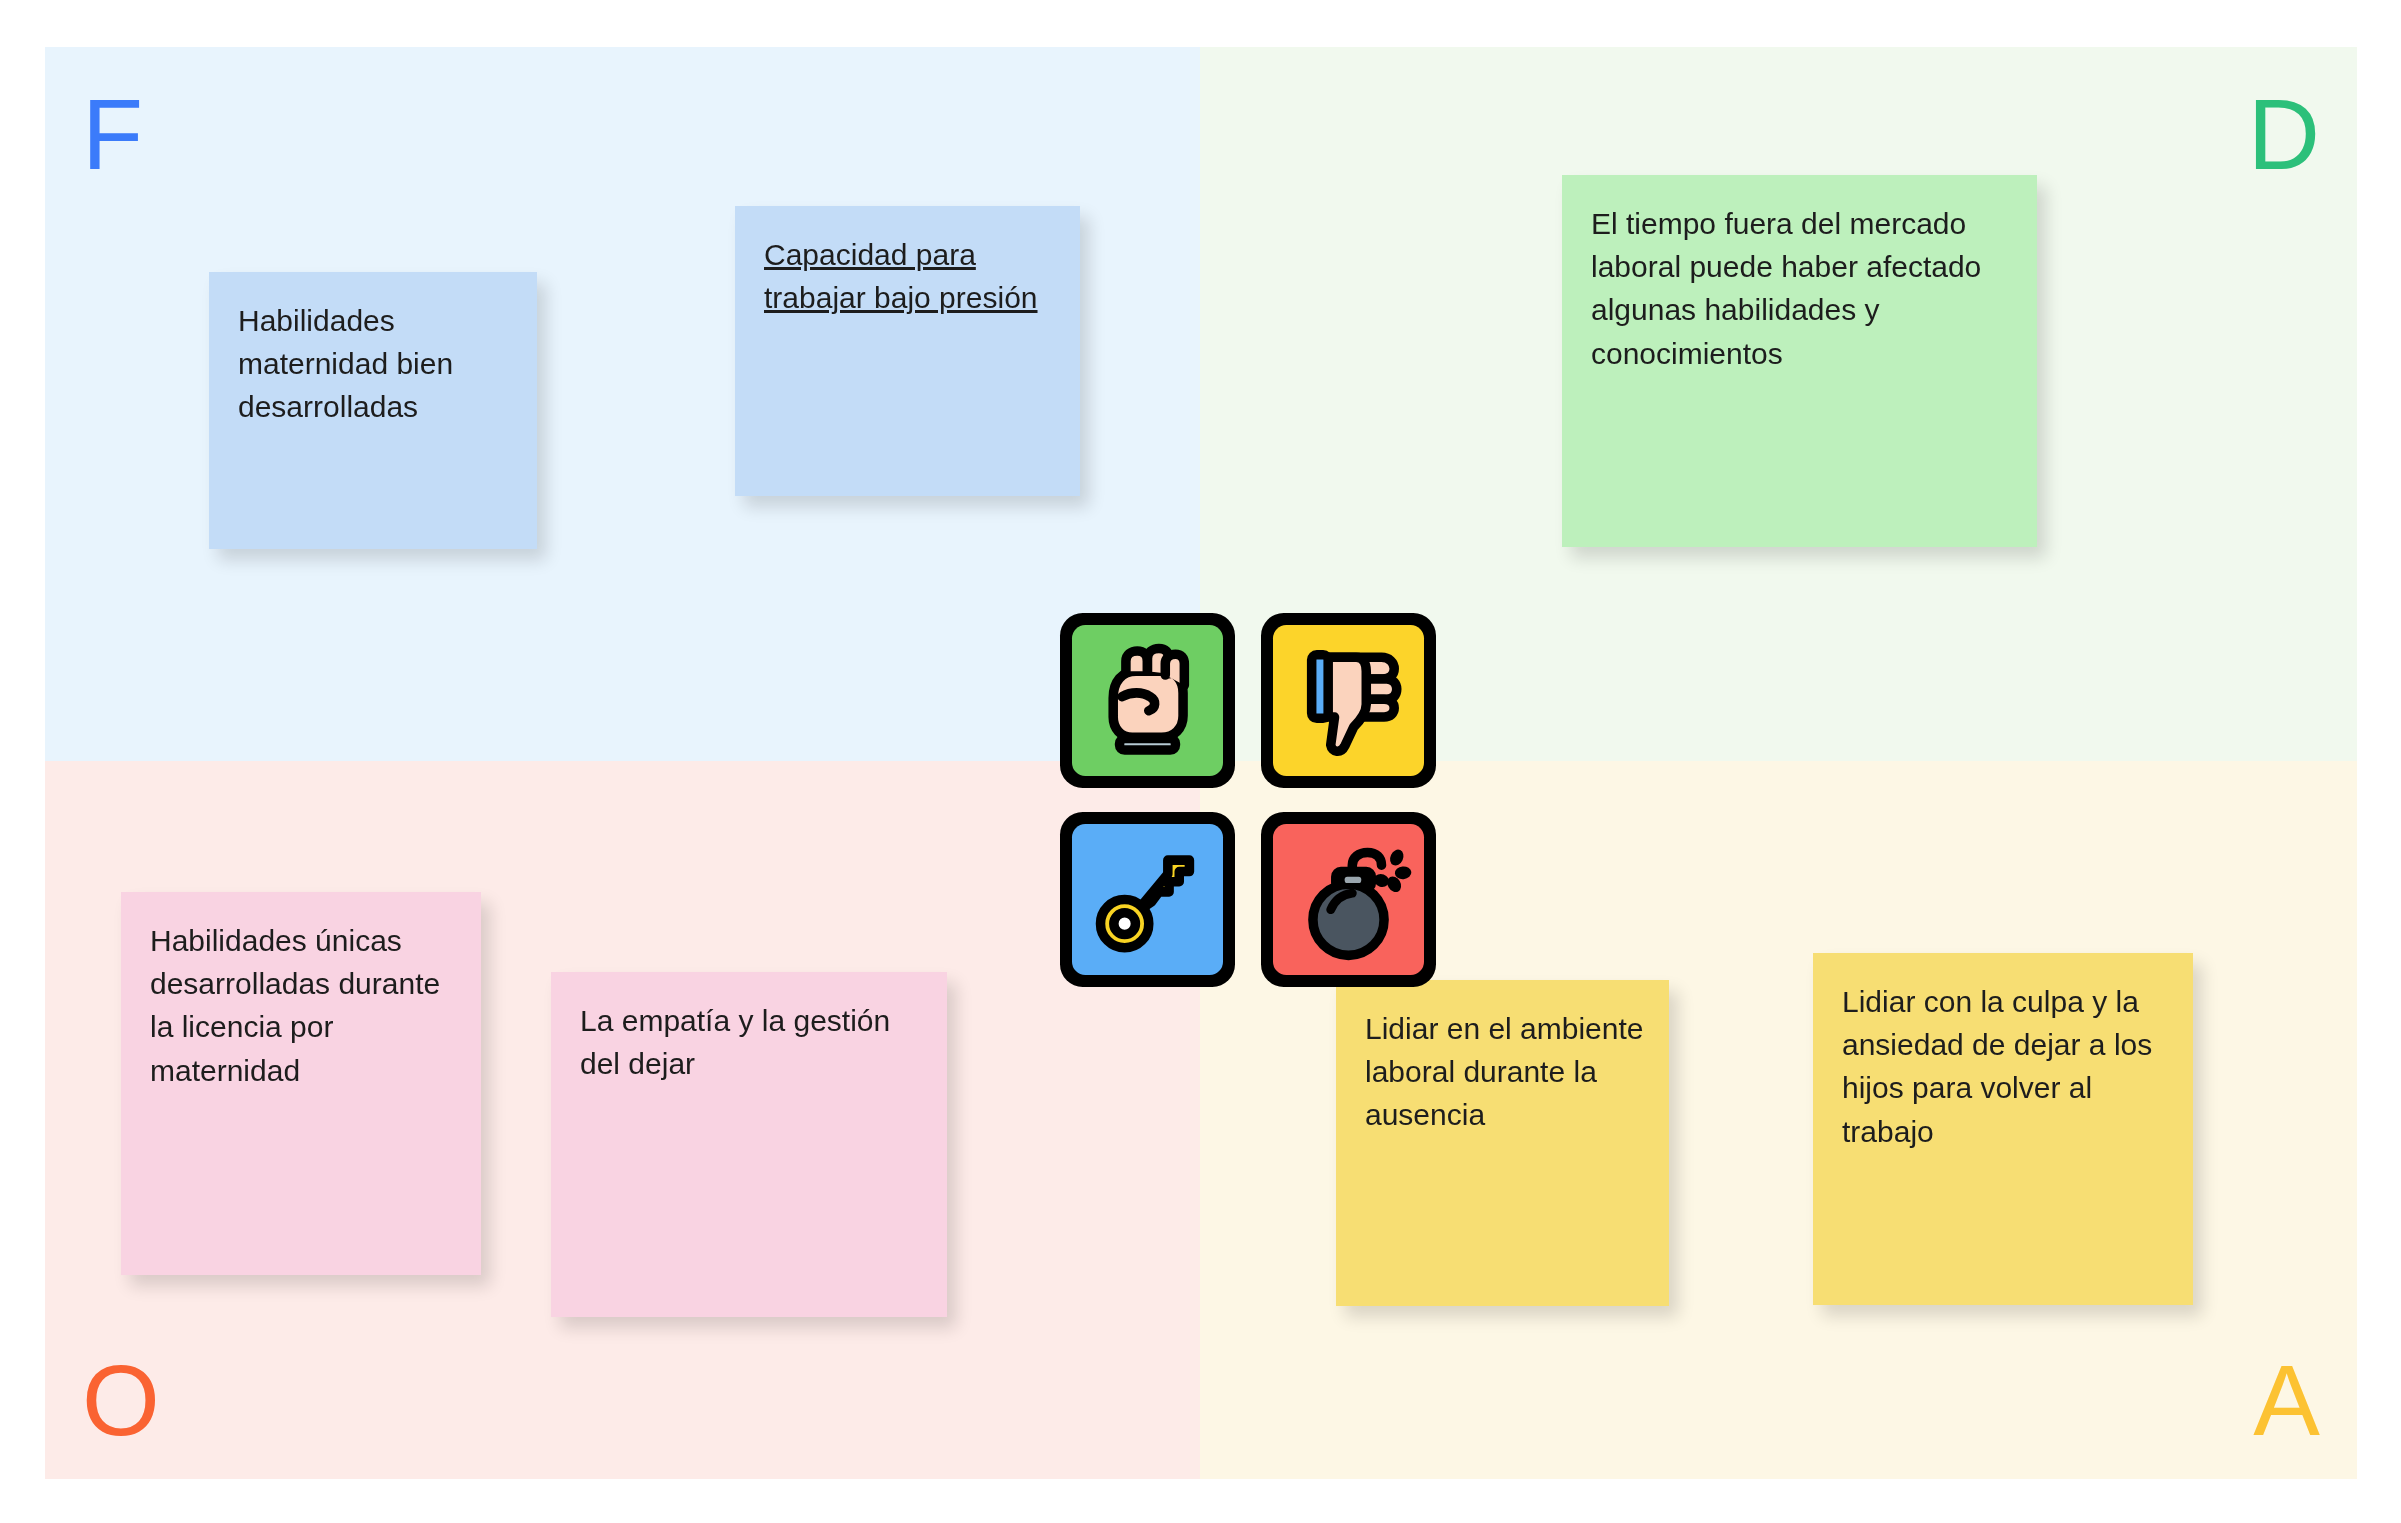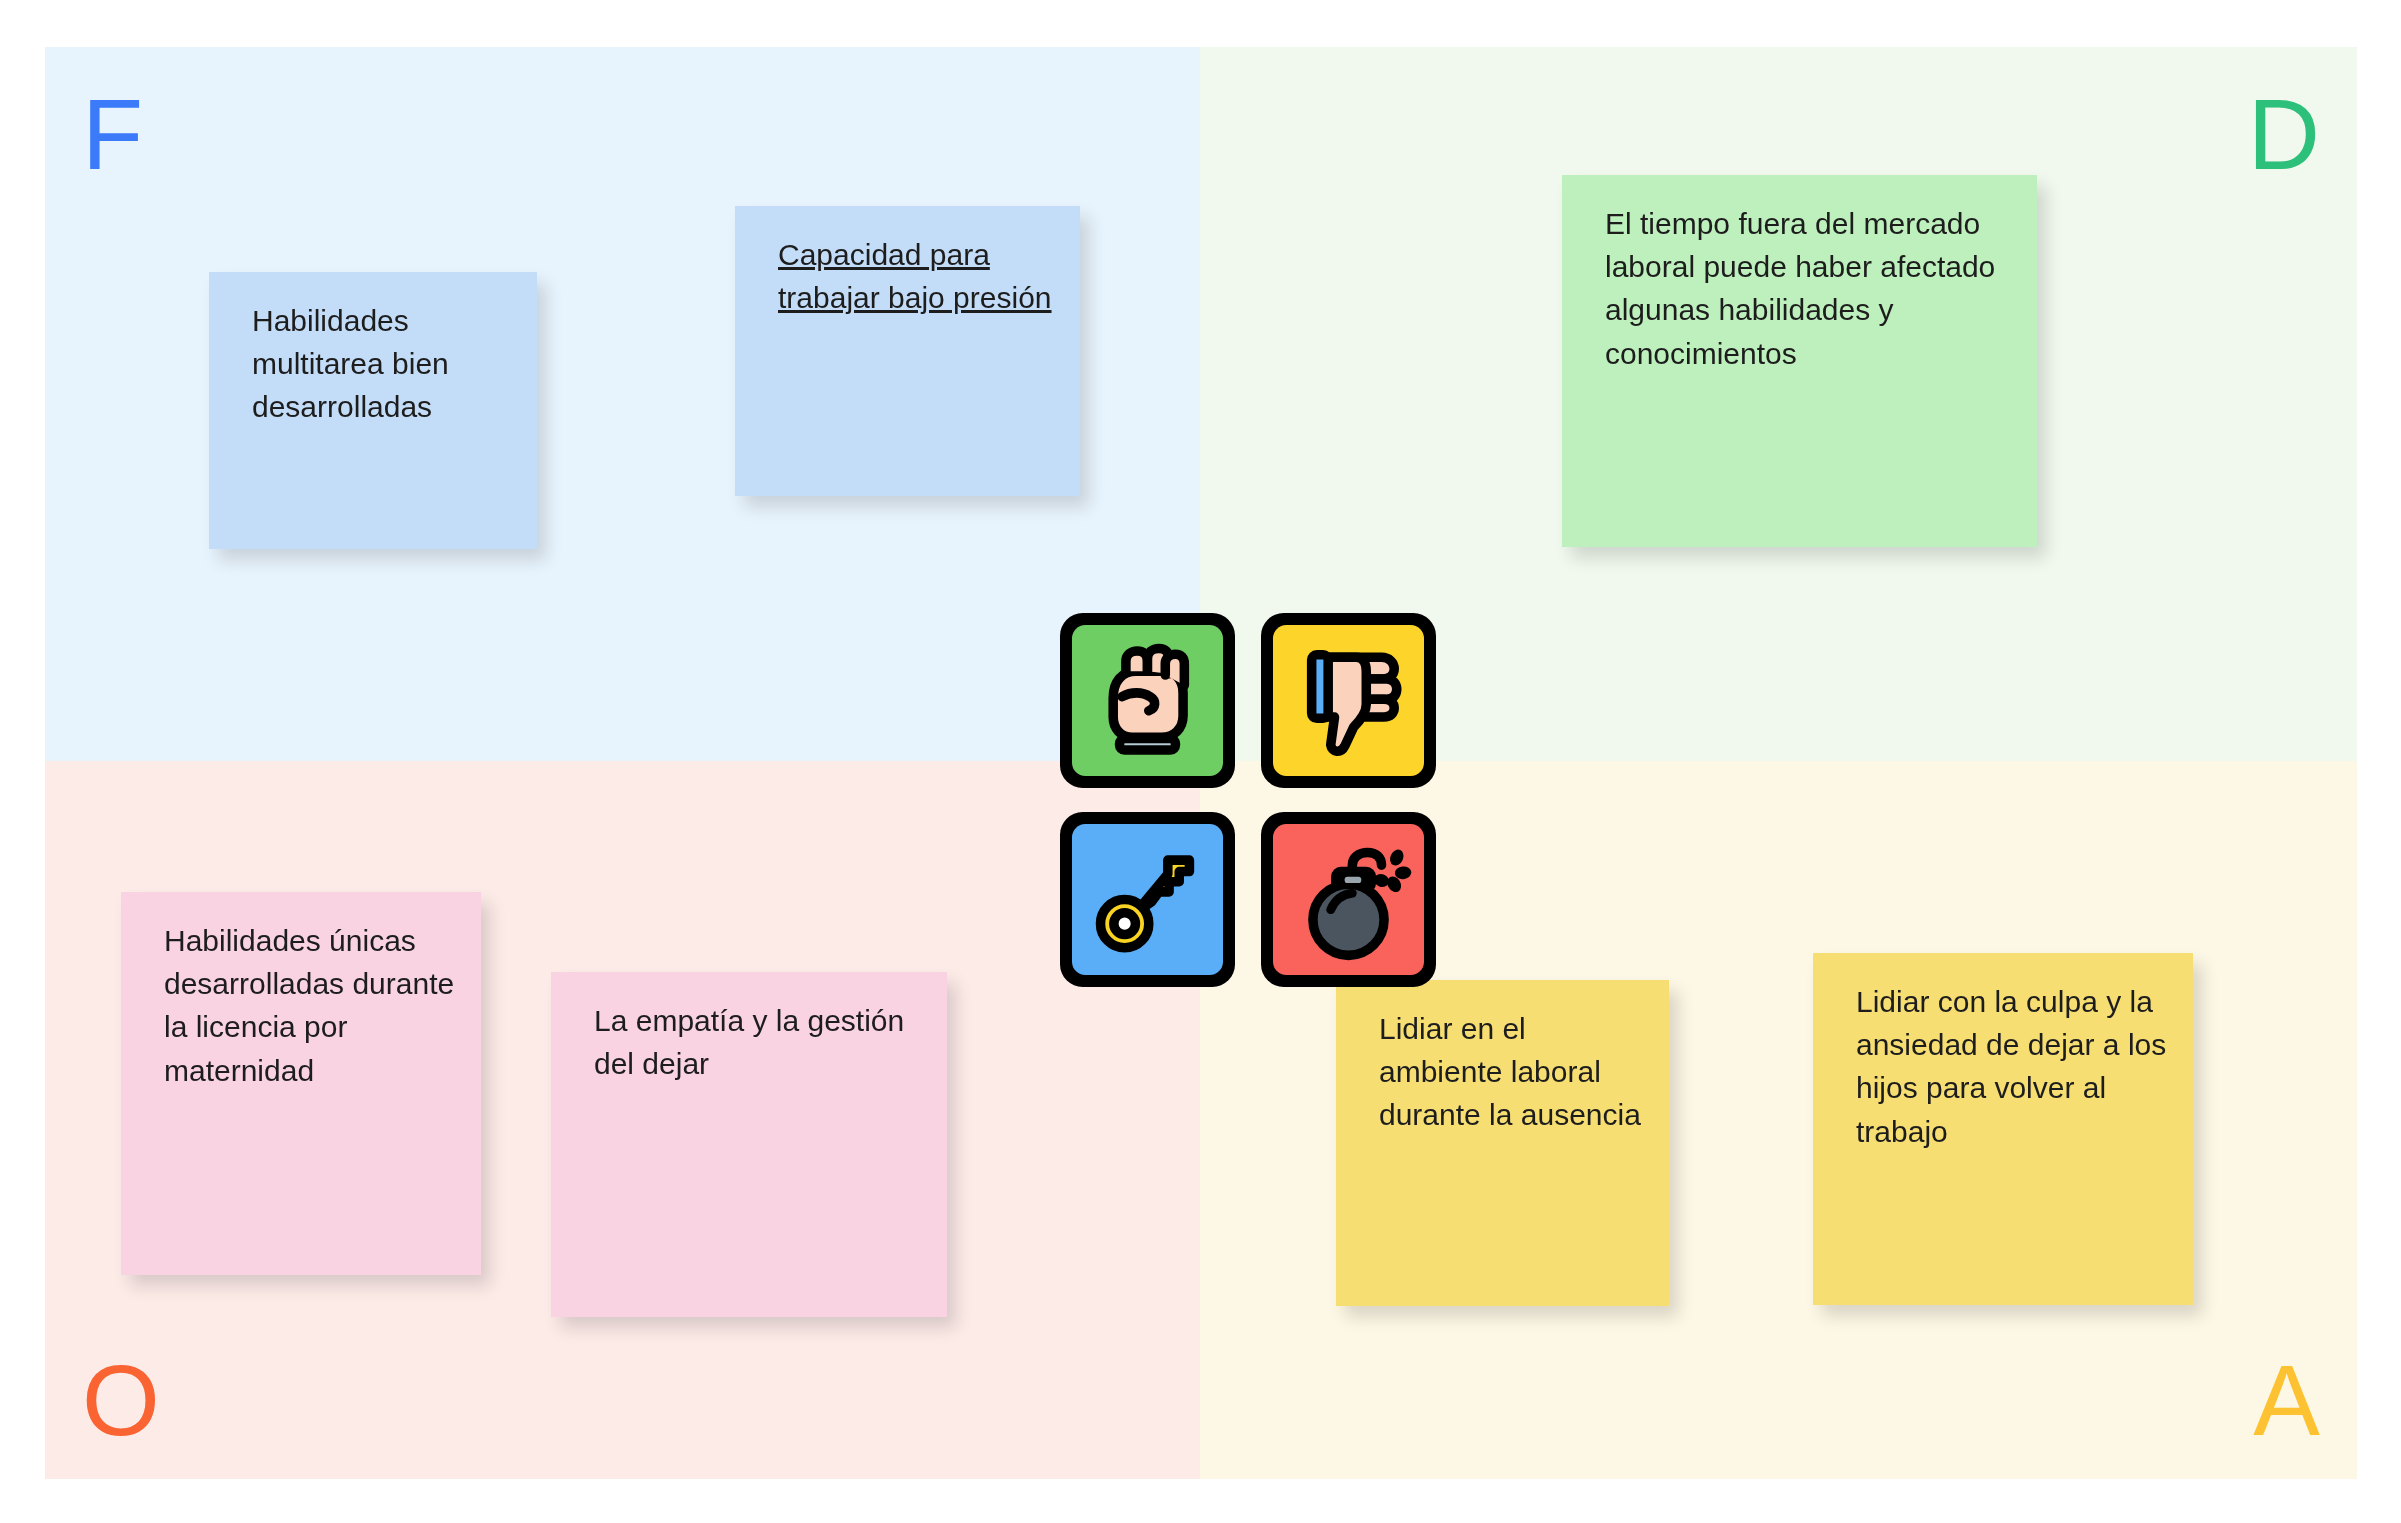--- a/index.html
+++ b/index.html
@@ -43,21 +43,21 @@
   }
   .corner-letter.c-f { left: 37px;  top: 37px;  color: #3b7bfa; }
   .corner-letter.c-d { right: 37px; top: 37px;  color: #2cc07a; }
   .corner-letter.c-o { left: 37px;  bottom: 28px; color: #fa6332; }
   .corner-letter.c-a { right: 37px; bottom: 28px; color: #fcc232; }
 
   
   .note {
     position: absolute;
     box-sizing: border-box;
-    padding: 27px 24px 24px 43px;
+    padding: 27px 24px 24px 29px;
     font-size: 30px;
     line-height: 1.44;
     color: #1d1d1d;
     box-shadow: 9.3px 10.7px 16px rgba(0,0,0,0.14);
     white-space: pre-line;
     overflow: hidden;
   }
   .note.blue   { background: #c3dcf7; }
   .note.green  { background: #bdf0bc; }
   .note.pink   { background: #f9d3e2; }
@@ -117,21 +117,21 @@
   <div class="quadrant q-f"></div>
   <div class="quadrant q-d"></div>
   <div class="quadrant q-o"></div>
   <div class="quadrant q-a"></div>
 
   <div class="corner-letter c-f">F</div>
   <div class="corner-letter c-d">D</div>
   <div class="corner-letter c-o">O</div>
   <div class="corner-letter c-a">A</div>
 
-  <div class="note blue" id="note-f1">Habilidades multitarea bien desarrolladas</div>
+  <div class="note blue" id="note-f1">Habilidades maternidad bien desarrolladas</div>
   <div class="note blue" id="note-f2">Capacidad para trabajar bajo presión</div>
 
   <div class="note green" id="note-d1">El tiempo fuera del mercado laboral puede haber afectado algunas habilidades y conocimientos</div>
 
   <div class="note pink" id="note-o1">Habilidades únicas desarrolladas durante la licencia por maternidad</div>
   <div class="note pink" id="note-o2">La empatía y la gestión del dejar</div>
 
   <div class="note yellow" id="note-a1">Lidiar en el ambiente laboral durante la ausencia</div>
   <div class="note yellow" id="note-a2">Lidiar con la culpa y la ansiedad de dejar a los hijos para volver al trabajo</div>
 

